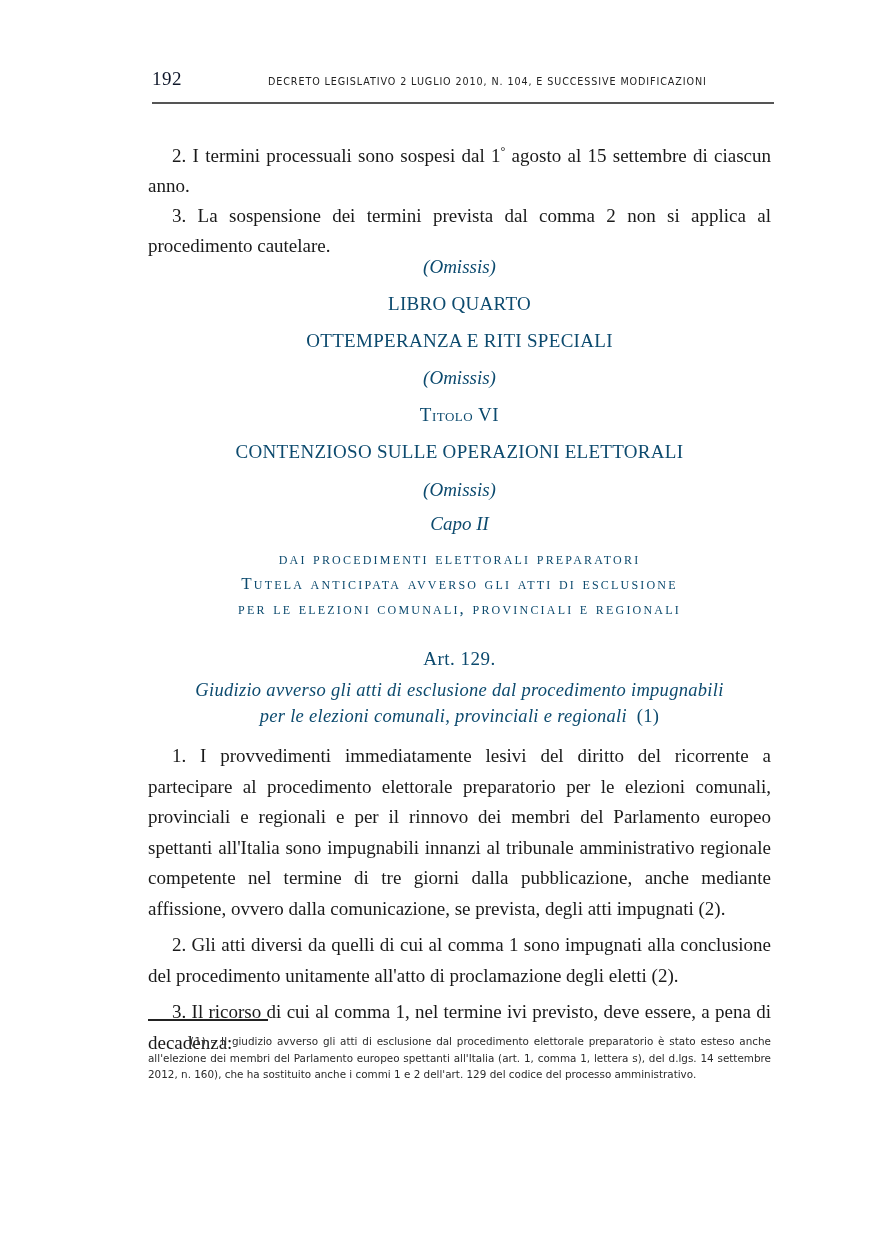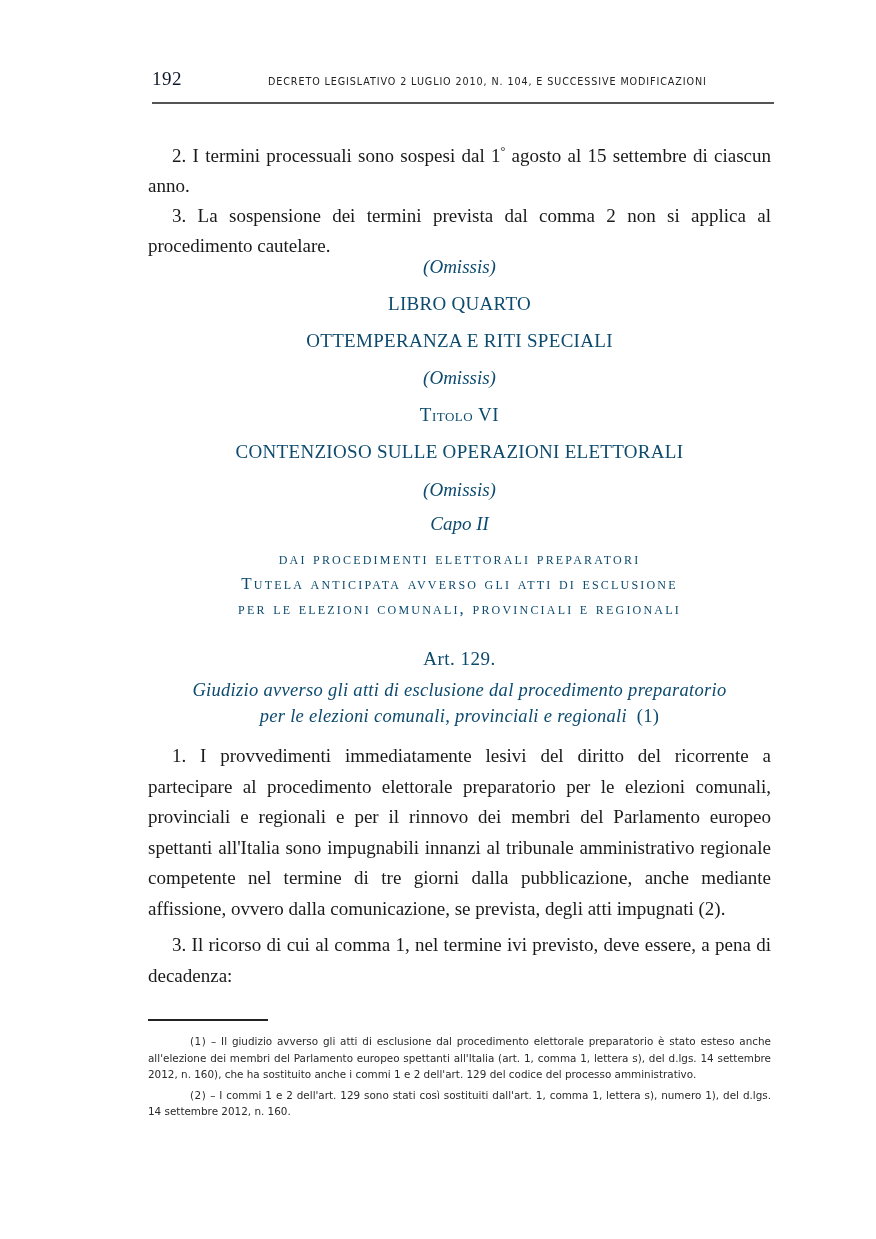--- a/index.html
+++ b/index.html
@@ -140,28 +140,28 @@
   <p class="centered italic" style="top:513px;">Capo II</p>
 
   <div class="centered smallcaps" style="top:546px;">
     <div>dai procedimenti elettorali preparatori</div>
     <div>Tutela anticipata avverso gli atti di esclusione</div>
     <div>per le elezioni comunali, provinciali e regionali</div>
   </div>
 
   <p class="centered" style="top:648px; letter-spacing:0.5px;">Art. 129.</p>
   <div class="centered art-rubric" style="top:677px;">
-    <div>Giudizio avverso gli atti di esclusione dal procedimento preparatorio</div>
+    <div>Giudizio avverso gli atti di esclusione dal procedimento impugnabili</div>
     <div><span>per le elezioni comunali, provinciali e regionali</span>&nbsp;&nbsp;<span style="font-style:normal;">(1)</span></div>
   </div>
 
   <div class="body-block" style="top:741px;">
     <p class="para" style="line-height:30.5px; margin-bottom:6px;">1. I provvedimenti immediatamente lesivi del diritto del ricorrente a partecipare al procedimento elettorale preparatorio per le elezioni comunali, provinciali e regionali e per il rinnovo dei membri del Parlamento europeo spettanti all'Italia sono impugnabili innanzi al tribunale amministrativo regionale competente nel termine di tre giorni dalla pubblicazione, anche mediante affissione, ovvero dalla comunicazione, se prevista, degli atti impugnati  (2).</p>
+    <p class="para" style="line-height:30.5px; margin-bottom:6px;">2. Gli atti diversi da quelli di cui al comma 1 sono impugnati alla conclusione del procedimento unitamente all'atto di proclamazione degli eletti  (2).</p>
     <p class="para" style="line-height:30.5px;">3. Il ricorso di cui al comma 1, nel termine ivi previsto, deve essere, a pena di decadenza:</p>
   </div>
 
   <div class="footnote-rule"></div>
   <div class="footnotes">
     <p class="footnote"><span class="fn-ref">(1)</span><span> –  Il giudizio avverso gli atti di esclusione dal procedimento elettorale preparatorio è stato esteso anche all'elezione dei membri del Parlamento europeo spettanti all'Italia  (art. 1, comma 1, lettera s), del d.lgs. 14 settembre 2012, n. 160),  che ha sostituito anche i commi 1 e 2 dell'art. 129 del codice del processo amministrativo.</span></p>
-    <p class="footnote" style="margin-top:4px;"><span class="fn-ref">(2)</span><span> –  I commi 1 e 2 dell'art. 129 sono stati così sostituiti dall'art. 1, comma 1, lettera s), numero 1), del d.lgs. 14 settembre 2012, n. 160.</span></p>
   </div>
 
 </div>
 
 </body></html>

